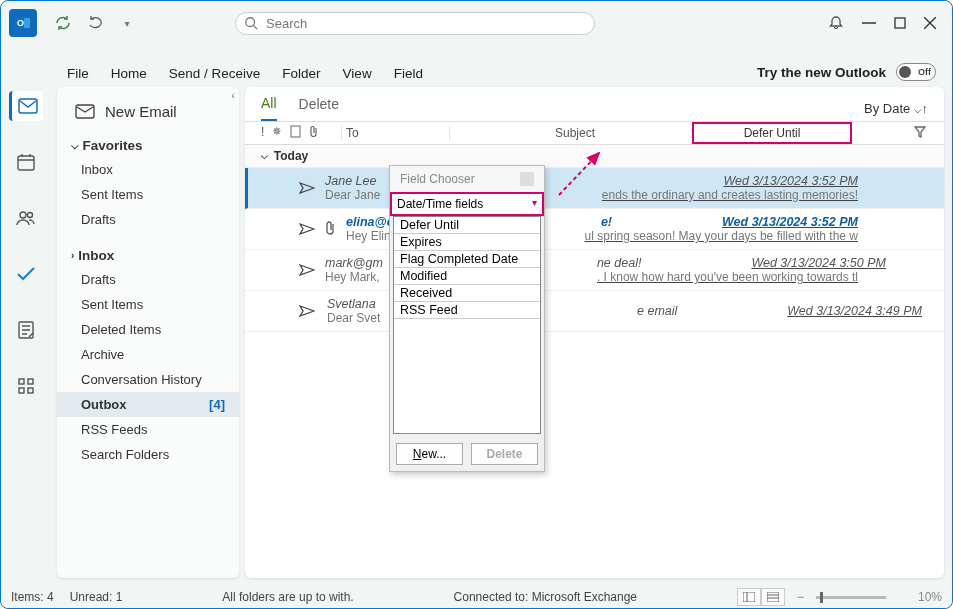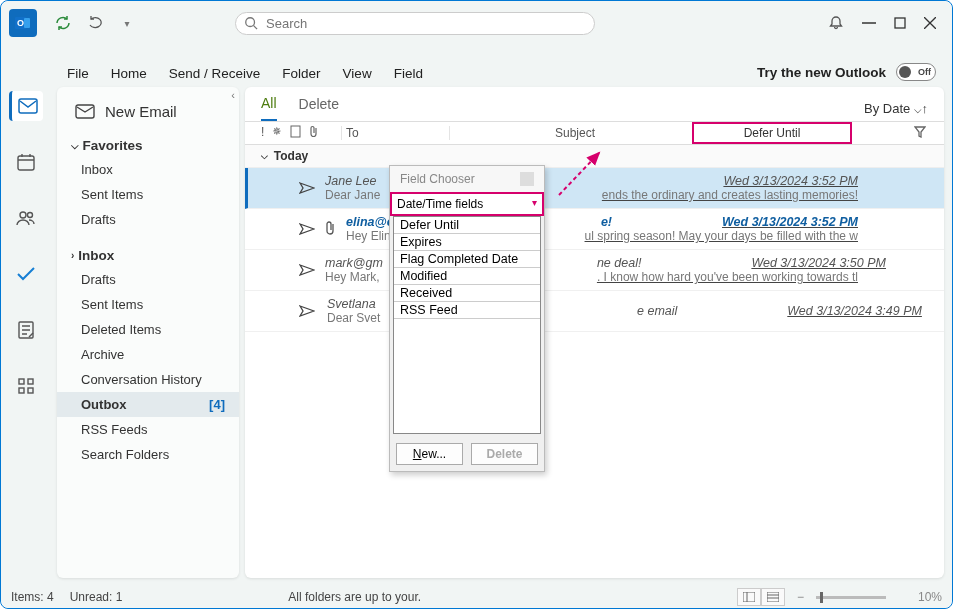--- a/index.html
+++ b/index.html
@@ -723,21 +723,22 @@
           </marker>
         </defs>
       <line x1="4" y1="48" x2="44" y2="6" stroke="#d6006c" stroke-width="2" stroke-dasharray="4 3" marker-end="url(#ah)"></line>
     </svg>
   </div>
 </div>
 
 <div class="statusbar">
   <span>Items: 4</span>
   <span>Unread: 1</span>
-  <span class="center">All folders are up to your.</span>
+  <span class="center">All folders are up to with.</span>
+  <span>Connected to: Microsoft Exchange</span>
   <div class="right">
     <div class="view-btns">
       <div class="view-btn">
           <svg width="12" height="10" viewBox="0 0 12 10" stroke="#666" fill="none">
             <rect x="0" y="0" width="12" height="10"></rect>
             <line x1="4" y1="0" x2="4" y2="10"></line>
           </svg>
         </div>
       <div class="view-btn">
           <svg width="12" height="10" viewBox="0 0 12 10" stroke="#666" fill="none">

